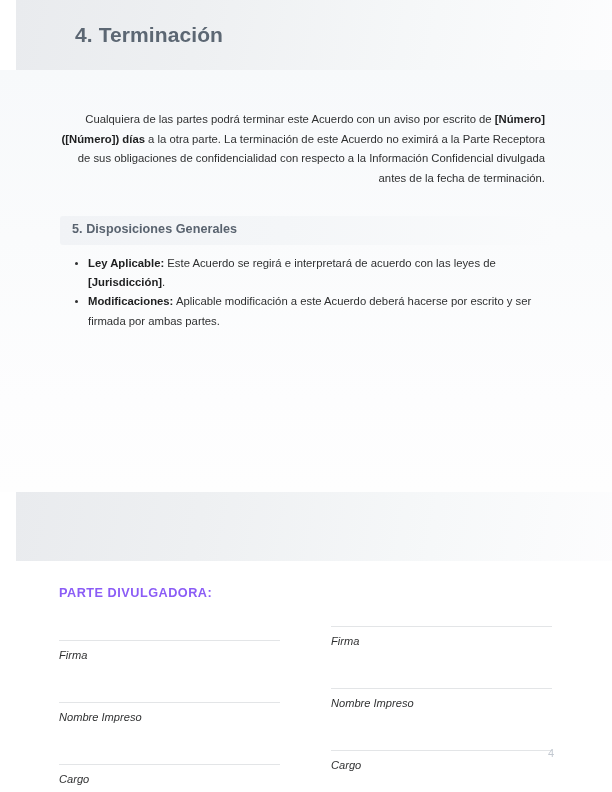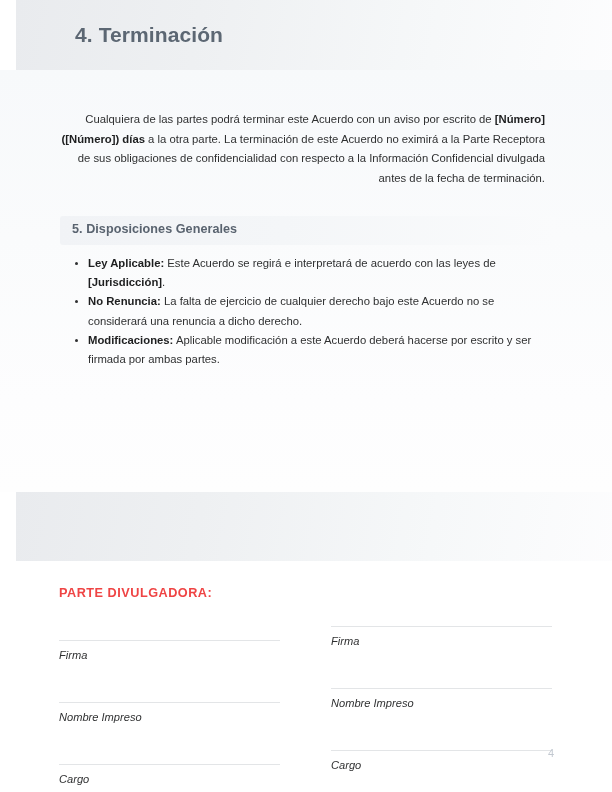--- a/index.html
+++ b/index.html
@@ -131,21 +131,21 @@
     position: absolute;
     top: 586px;
   }
   #sig-col-disclosing { left: 59px; width: 221px; }
   #sig-col-receiving  { left: 331px; width: 221px; }
 
   .sig-party-label {
     font-size: 12.7px;
     font-weight: bold;
     letter-spacing: 0.5px;
-    color: #ef4444;
+    color: #8b5cf6;
     margin: 0 0 0 0;
     white-space: nowrap;
   }
 
   .sig-field {
     position: relative;
     margin-top: 40px;
     font-style: italic;
   }
   .sig-field .sig-rule {
@@ -182,21 +182,20 @@
   </div>
 
   <p class="body-paragraph"><span>Cualquiera de las partes podrá terminar este Acuerdo con un aviso por escrito de </span><b>[Número] ([Número]) días</b><span> a la otra parte. La terminación de este Acuerdo no eximirá a la Parte Receptora de sus obligaciones de confidencialidad con respecto a la Información Confidencial divulgada antes de la fecha de terminación.</span></p>
 
   <div id="band-disposiciones">
     <div class="subsection-title">5. Disposiciones Generales</div>
   </div>
 
   <ul class="provisions-list" id="provisions-list">
       <li><span class="term">Ley Aplicable:</span><span> Este Acuerdo se regirá e interpretará de acuerdo con las leyes de </span><b>[Jurisdicción]</b><span>.</span></li>
-      <li><span class="term">No Renuncia:</span><span> La falta de ejercicio de cualquier derecho bajo este Acuerdo no se considerará una renuncia a dicho derecho.</span></li>
       <li><span class="term">Modificaciones:</span><span> Aplicable modificación a este Acuerdo deberá hacerse por escrito y ser firmada por ambas partes.</span></li>
     </ul>
 
   <div class="section-band" id="band-firmas">
     
   </div>
 
   <div class="sig-column" id="sig-col-disclosing">
     <div class="sig-party-label">PARTE DIVULGADORA:</div>
     <div class="sig-fields">

